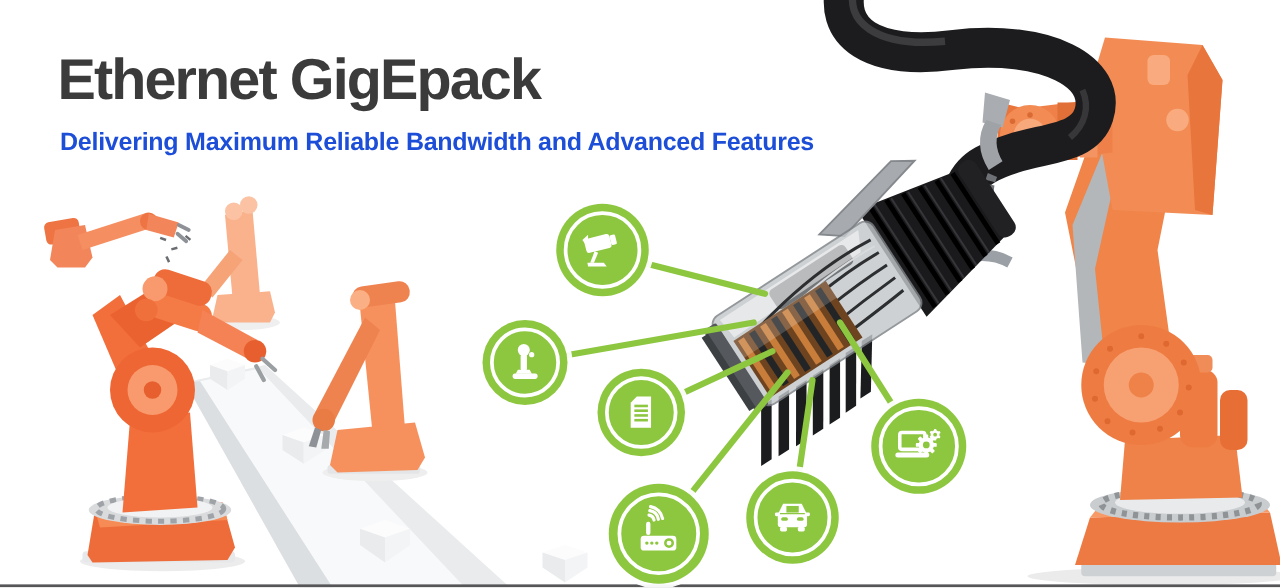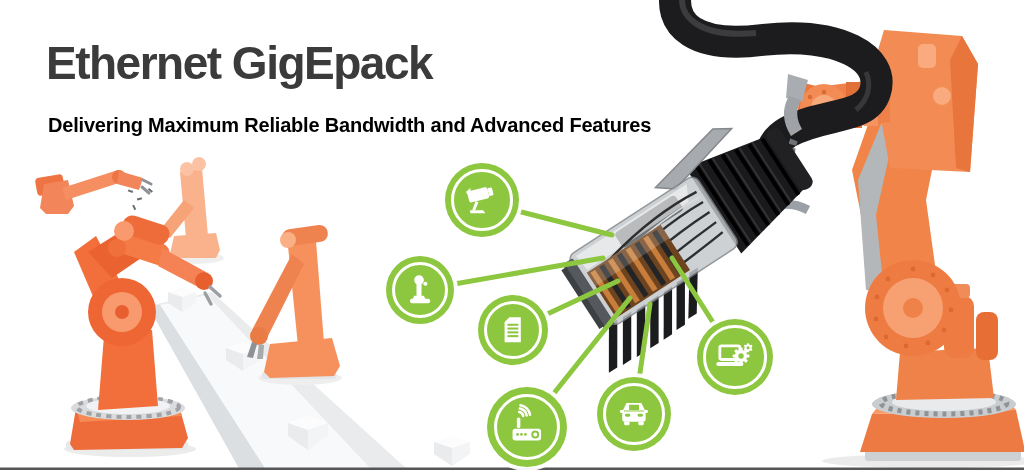--- a/index.html
+++ b/index.html
@@ -1,22 +1,22 @@
 <!DOCTYPE html>
 <html><head>
 <meta charset="utf-8">
 <style>
   html,body{margin:0;padding:0;background:#fff;}
   .stage{position:relative;width:1024px;height:470px;overflow:hidden;background:#ffffff;
          font-family:"Liberation Sans",sans-serif;}
   .scene{position:absolute;left:0;top:0;z-index:1;}
   .title{position:absolute;left:46px;top:36px;z-index:5;
          font-size:46px;font-weight:700;letter-spacing:-1.5px;color:#3b3b3b;}
-  .subtitle{position:absolute;left:48px;top:114px;z-index:5;
-         font-size:20px;font-weight:700;letter-spacing:-0.2px;color:#000000;}
+  .subtitle{position:absolute;left:48px;top:103px;z-index:5;
+         font-size:20px;font-weight:700;letter-spacing:-0.2px;color:#1d4ed8;}
   .ic{position:absolute;z-index:4;border-radius:50%;background:#8dc63f;
       box-shadow:0 0 0 4px rgba(255,255,255,0.95);
       display:flex;align-items:center;justify-content:center;}
   .ic::after{content:"";position:absolute;inset:8.5%;border:3.2px solid #fff;border-radius:50%;}
   .ic svg{width:62%;height:62%;}
   .g{fill:#fff;}
 </style>
 </head>
 <body>
 

